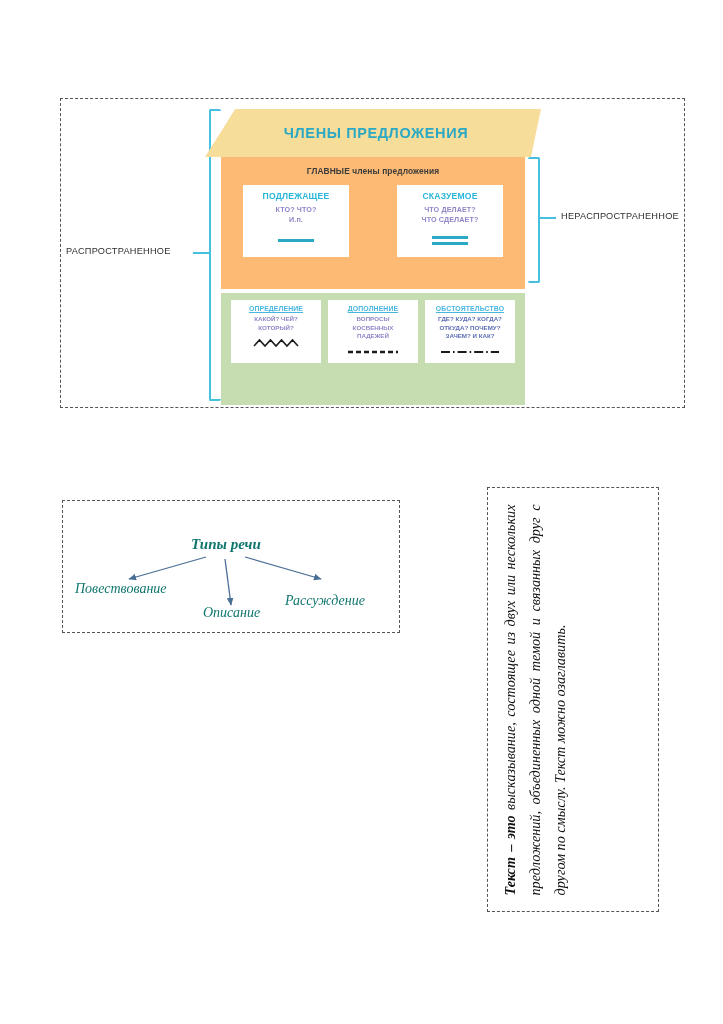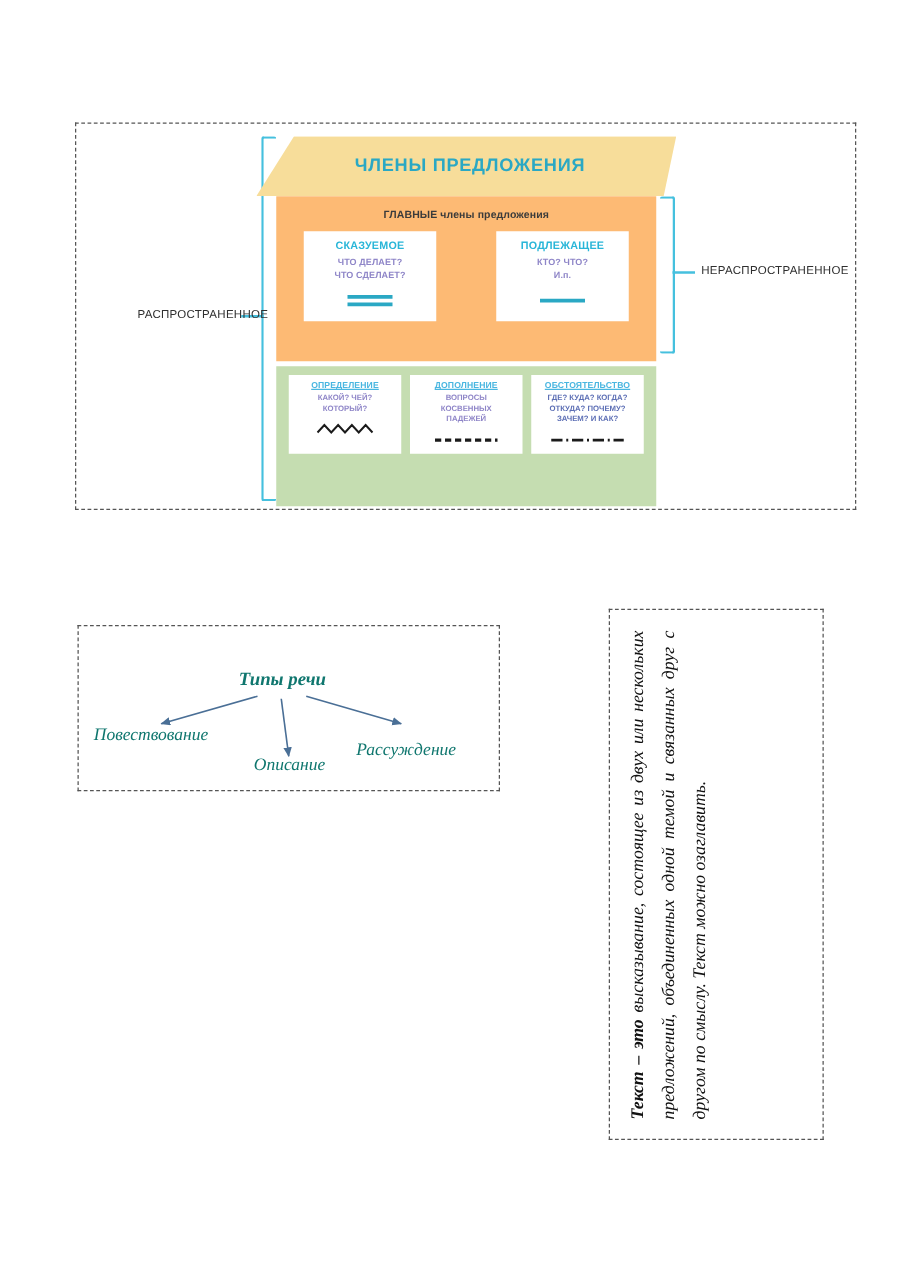--- a/index.html
+++ b/index.html
@@ -249,53 +249,53 @@
   }
   .rot-text b { font-weight: bold; }
 </style>
 </head>
 <body>
 
 <div id="frame-members">
 
   <div class="bracket" style="left:148px; top:10px; width:10px; height:288px;"></div>
   <div class="bracket-tick" style="left:132px; top:153px; width:18px;"></div>
-  <div class="side-label" style="left:5px; top:147px;margin-left:44px;">РАСПРОСТРАНЕННОЕ</div>
+  <div class="side-label" style="left:5px; top:147px;">РАСПРОСТРАНЕННОЕ</div>
 
   <div class="bracket-right" style="position:absolute; left:467px; top:58px; width:10px; height:122px;"></div>
   <div class="bracket-tick" style="left:477px; top:118px; width:18px;"></div>
   <div class="side-label" style="left:500px; top:112px;">НЕРАСПРОСТРАНЕННОЕ</div>
 
   <div class="house">
 
     <div class="roof">
       <div class="roof-title">ЧЛЕНЫ ПРЕДЛОЖЕНИЯ</div>
     </div>
 
     <div class="body-main">
       <div class="section-label">ГЛАВНЫЕ члены предложения</div>
 
       <div class="main-cards">
+
+        <div class="card">
+          <div class="card-title">ПОДЛЕЖАЩЕЕ</div>
+          <div class="card-q">КТО? ЧТО?</div>
+          <div class="card-q">И.п.</div>
+          <div class="mark-area">
+            <div class="line-single"></div>
+          </div>
+        </div>
 
         <div class="card">
           <div class="card-title">СКАЗУЕМОЕ</div>
           <div class="card-q">ЧТО ДЕЛАЕТ?</div>
           <div class="card-q">ЧТО СДЕЛАЕТ?</div>
           <div class="mark-area">
             <div class="line-double-a"></div>
             <div class="line-double-b"></div>
-          </div>
-        </div>
-
-        <div class="card">
-          <div class="card-title">ПОДЛЕЖАЩЕЕ</div>
-          <div class="card-q">КТО? ЧТО?</div>
-          <div class="card-q">И.п.</div>
-          <div class="mark-area">
-            <div class="line-single"></div>
           </div>
         </div>
 
       </div>
     </div>
 
     <div class="body-secondary">
 
       <div class="sec-cards">
 

